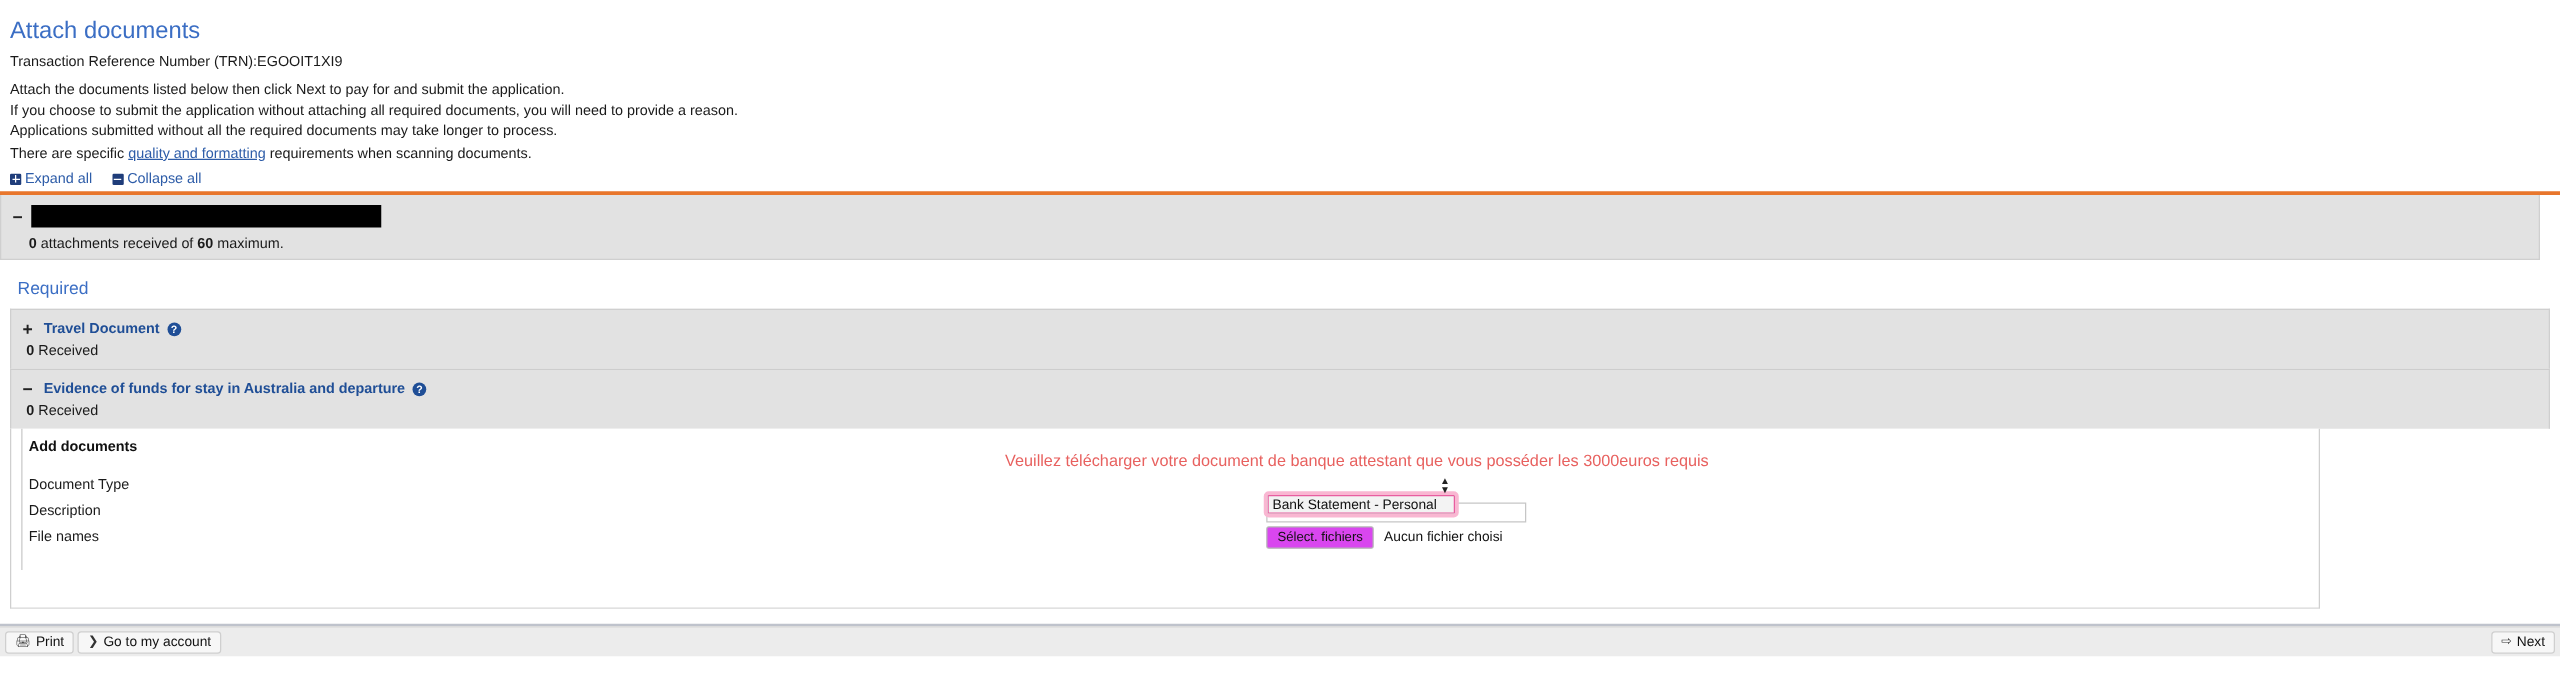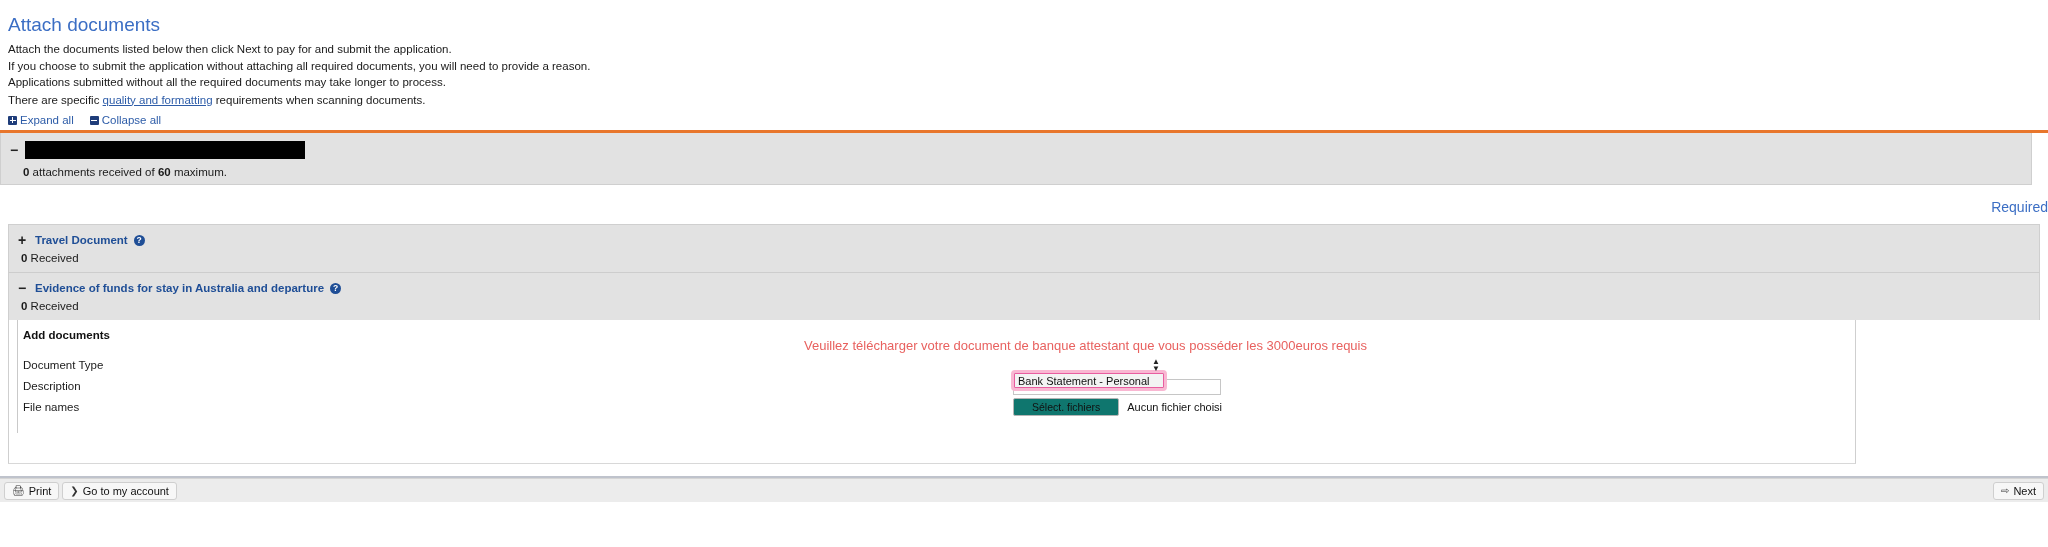--- a/index.html
+++ b/index.html
@@ -86,21 +86,21 @@
   .redact-bar {
     height: 18px; width: 280px; background: #000; margin-left: 4px;
   }
   .attach-count {
     font-size: 11.5px; color: #1a1a1a; padding: 7px 0 0 22px;
   }
   .attach-count b { font-weight: bold; }
 
   
   .required-head {
-    font-size: 14px; color: #3b6ec4; padding: 14px 0 9px 14px; text-align: right;
+    font-size: 14px; color: #3b6ec4; padding: 14px 0 9px 14px;
   }
 
   .doc-block {
     background: #e2e2e2;
     border-top: 1px solid #cfcfcf;
     border-left: 1px solid #cfcfcf;
     border-right: 1px solid #cfcfcf;
     margin: 0 8px 0 8px;
     width: 2032px;
     padding: 9px 0 8px 0;
@@ -185,24 +185,24 @@
     border: 1px solid #c6c6c6;
     background: #fff;
     font-size: 11px;
     font-family: "Liberation Sans", sans-serif;
     padding: 0 3px;
   }
 
   .file-row { display: flex; align-items: center; }
   .file-btn {
     font-size: 10.5px; color: #111;
-    background: #0f766e;
+    background: #d946ef;
     border: 1px solid #b5b5b5;
     border-radius: 2px;
-    padding: 1px 18px;
+    padding: 1px 8px;
     height: 18px;
     line-height: 15px;
     font-family: "Liberation Sans", sans-serif;
   }
   .file-name {
     font-size: 11px; color: #111; margin-left: 8px; white-space: nowrap;
   }
 
   
   .bottom-spacer { height: 12px; }
@@ -230,20 +230,21 @@
 </style>
 </head>
 <body>
 
 <div class="page">
 
   <div class="intro">
 
     <h1 class="page-title">Attach documents</h1>
 
+    <div class="trn">Transaction Reference Number (TRN):EGOOIT1XI9</div>
 
     <div class="intro-line">Attach the documents listed below then click Next to pay for and submit the application.</div>
     <div class="intro-line">If you choose to submit the application without attaching all required documents, you will need to provide a reason.</div>
     <div class="intro-line spaced">Applications submitted without all the required documents may take longer to process.</div>
 
     <div class="intro-line">
       <span>There are specific </span><a class="inline-link" href="#">quality and formatting</a><span> requirements when scanning documents.</span>
     </div>
 
     <div class="toggle-row">

